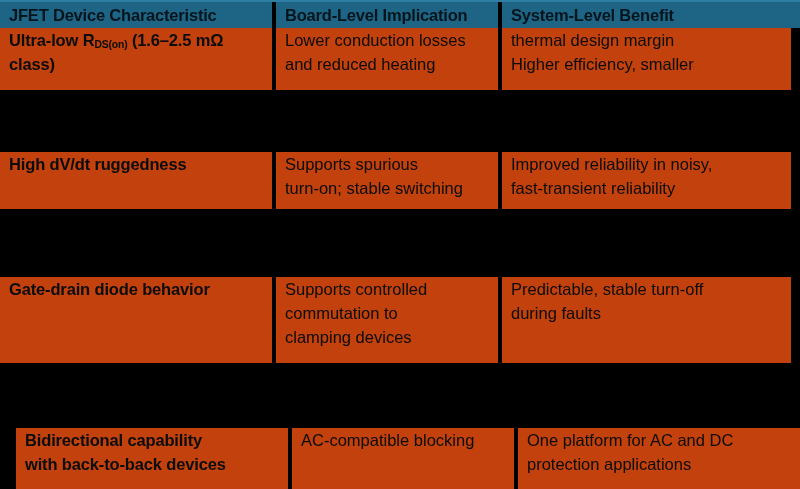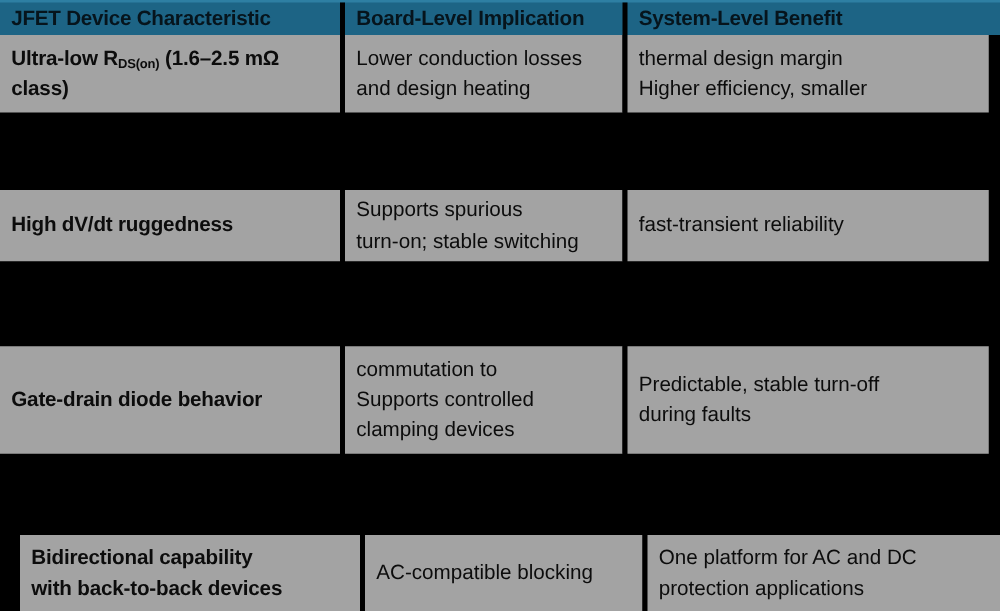--- a/index.html
+++ b/index.html
@@ -51,24 +51,24 @@
     letter-spacing: -0.2px;
     padding-left: 9px;
     white-space: nowrap;
     overflow: hidden;
   }
 
   
   .data-cell {
     box-sizing: border-box;
     height: 100%;
-    background: #a3a3a3;
+    background: #c2410c;
     display: flex;
     flex-direction: column;
-    justify-content: center;
+    justify-content: flex-start;
     color: #0c0c0c;
     font-size: 16.5px;
     line-height: 1.46;
     padding: 0 9px 0 9px;
     overflow: hidden;
   }
   .data-cell.bold {
     font-weight: bold;
     letter-spacing: -0.15px;
   }
@@ -104,52 +104,53 @@
     <div class="header-cell c3">System-Level Benefit</div>
   </div>
 
   <div class="band" style="top:28px; height:62px;">
     <div class="data-cell c1 bold">
       <span class="line"><span>Ultra-low R</span><sub>DS(on)</sub><span> (1.6–2.5 mΩ class)</span></span>
     </div>
     <div class="gut"></div>
     <div class="data-cell c2">
       <span class="line">Lower conduction losses</span>
-      <span class="line">and design heating</span>
+      <span class="line">and reduced heating</span>
     </div>
     <div class="gut"></div>
     <div class="data-cell c3">
       <span class="line">thermal design margin</span>
       <span class="line">Higher efficiency, smaller</span>
     </div>
   </div>
 
   <div class="band" style="top:152px; height:57px;">
     <div class="data-cell c1 bold">
       <span class="line">High dV/dt ruggedness</span>
     </div>
     <div class="gut"></div>
     <div class="data-cell c2">
       <span class="line">Supports spurious</span>
       <span class="line">turn-on; stable switching</span>
     </div>
     <div class="gut"></div>
     <div class="data-cell c3">
+      <span class="line">Improved reliability in noisy,</span>
       <span class="line">fast-transient reliability</span>
     </div>
   </div>
 
   <div class="band" style="top:277px; height:86px;">
     <div class="data-cell c1 bold">
       <span class="line">Gate-drain diode behavior</span>
     </div>
     <div class="gut"></div>
     <div class="data-cell c2">
+      <span class="line">Supports controlled</span>
       <span class="line">commutation to</span>
-      <span class="line">Supports controlled</span>
       <span class="line">clamping devices</span>
     </div>
     <div class="gut"></div>
     <div class="data-cell c3">
       <span class="line">Predictable, stable turn-off</span>
       <span class="line">during faults</span>
     </div>
   </div>
 
   <div class="band" style="top:428px; height:61px;margin-left:16px;">

